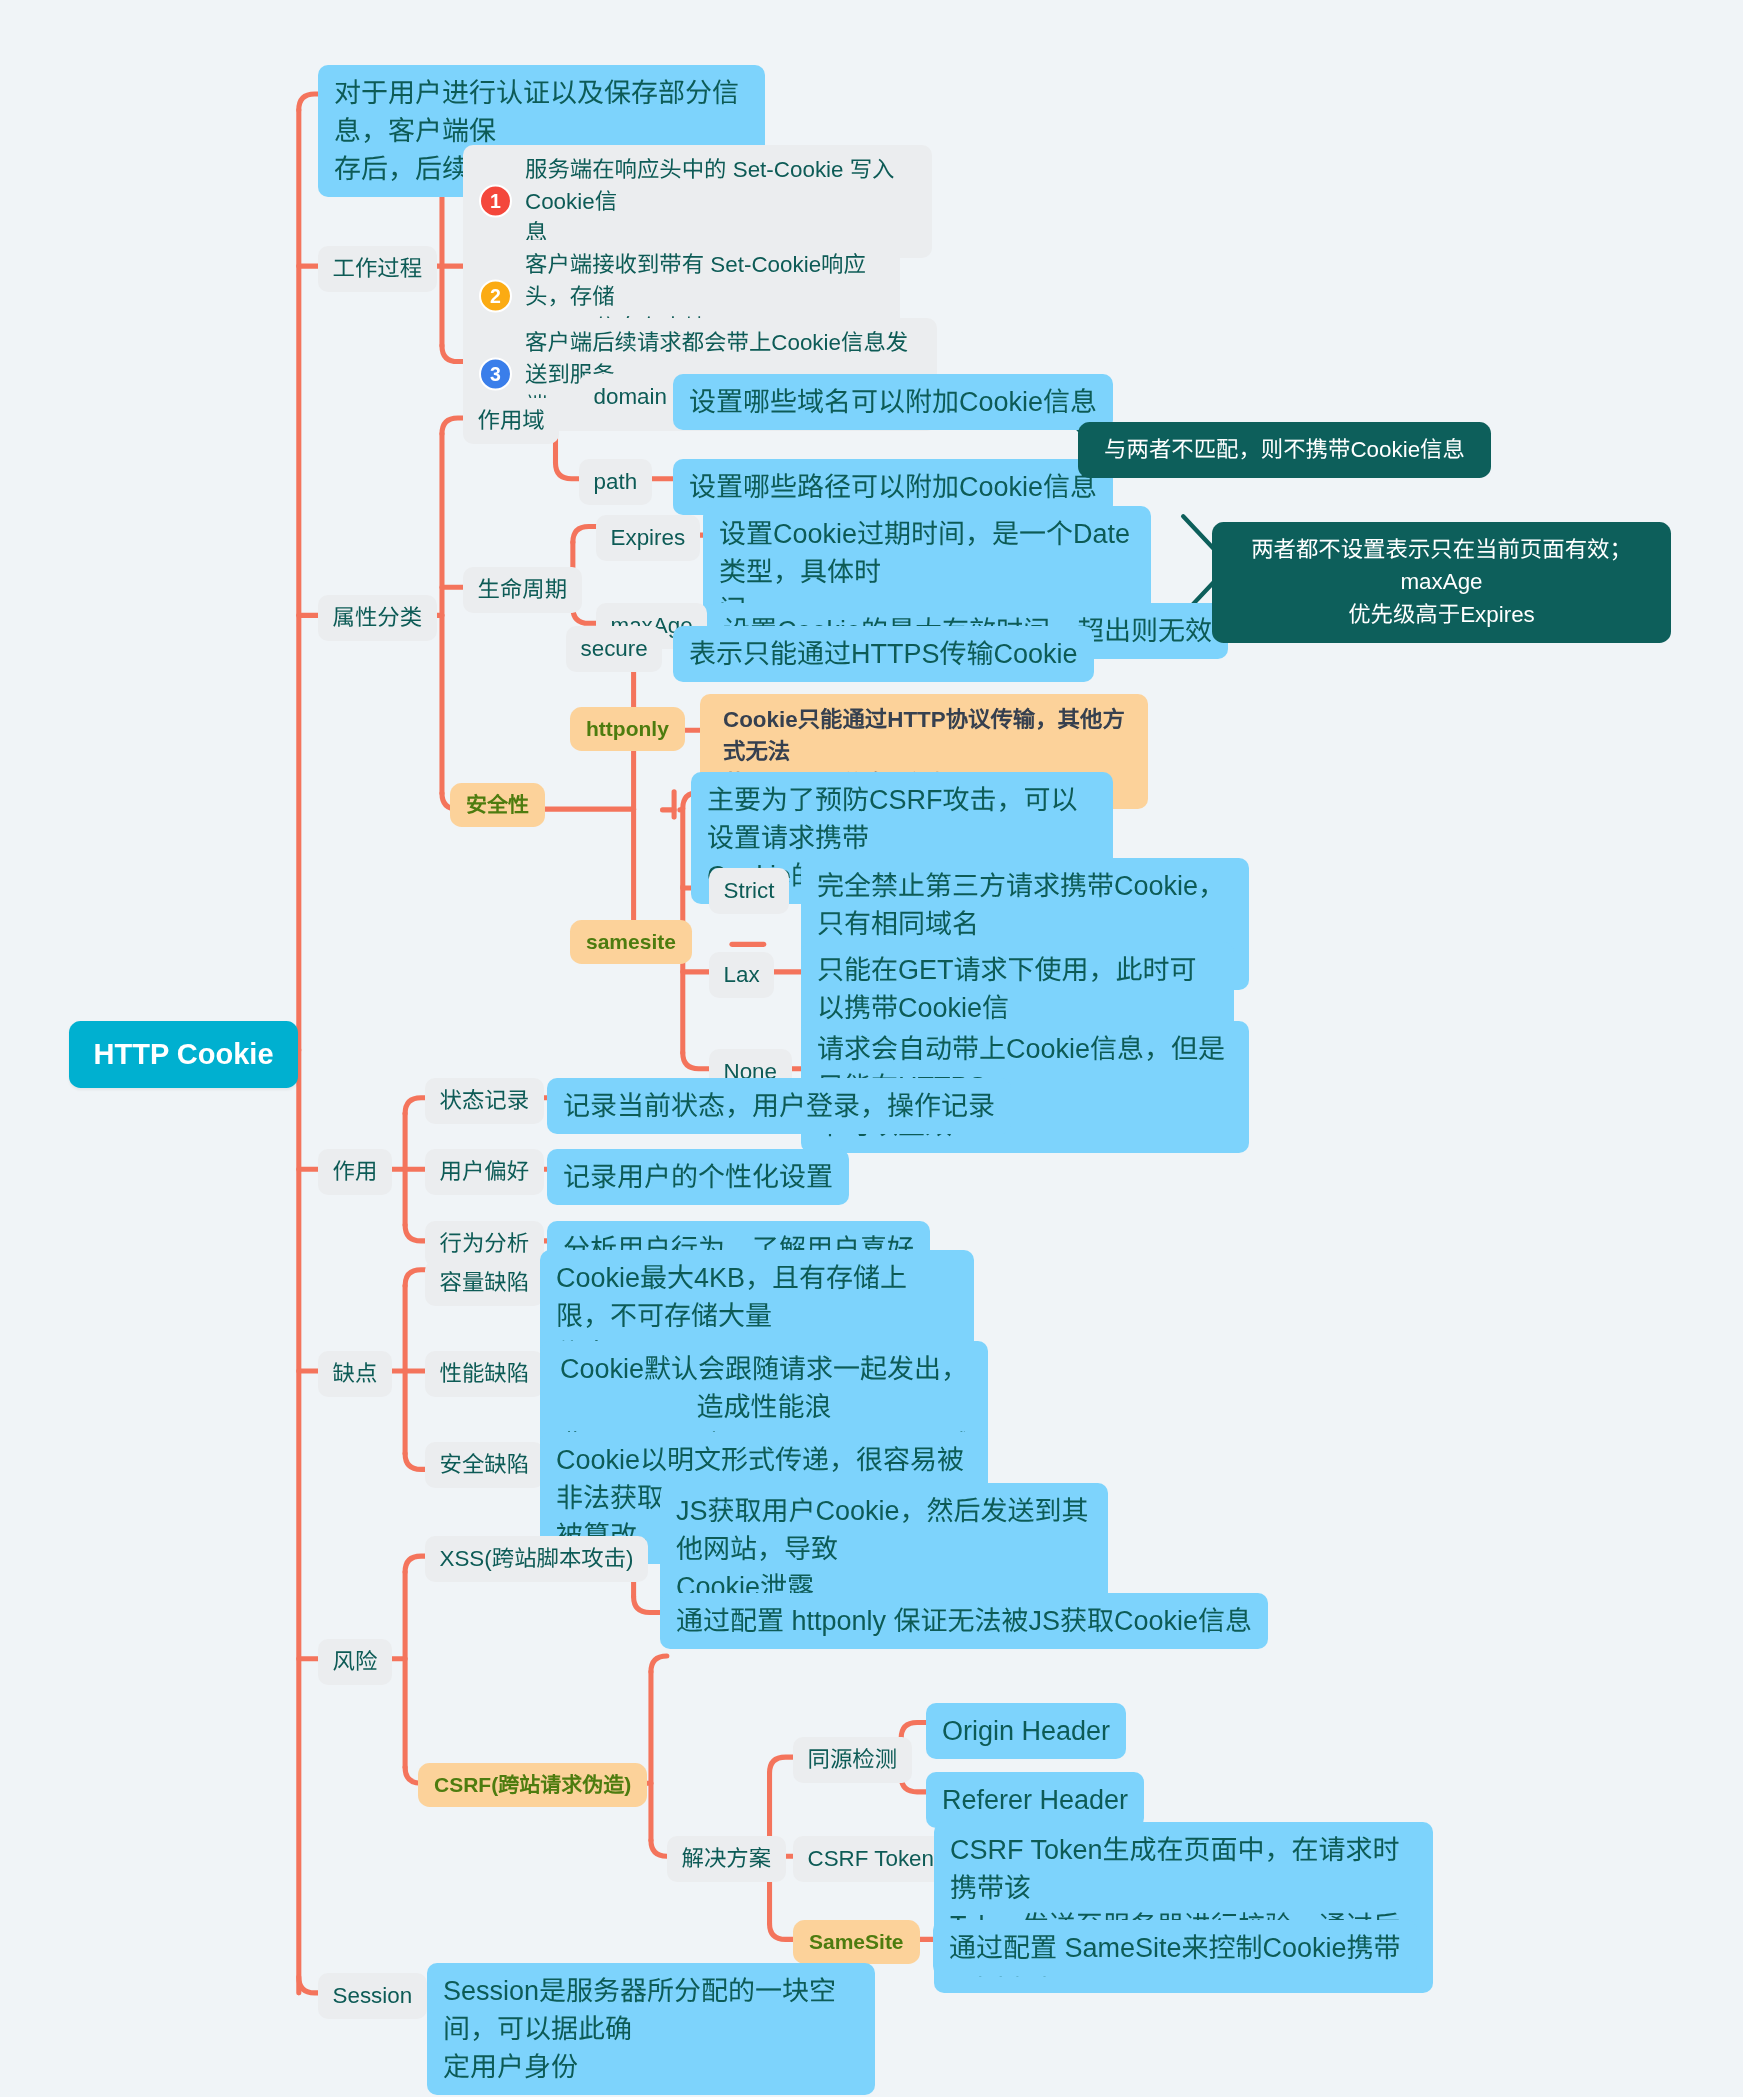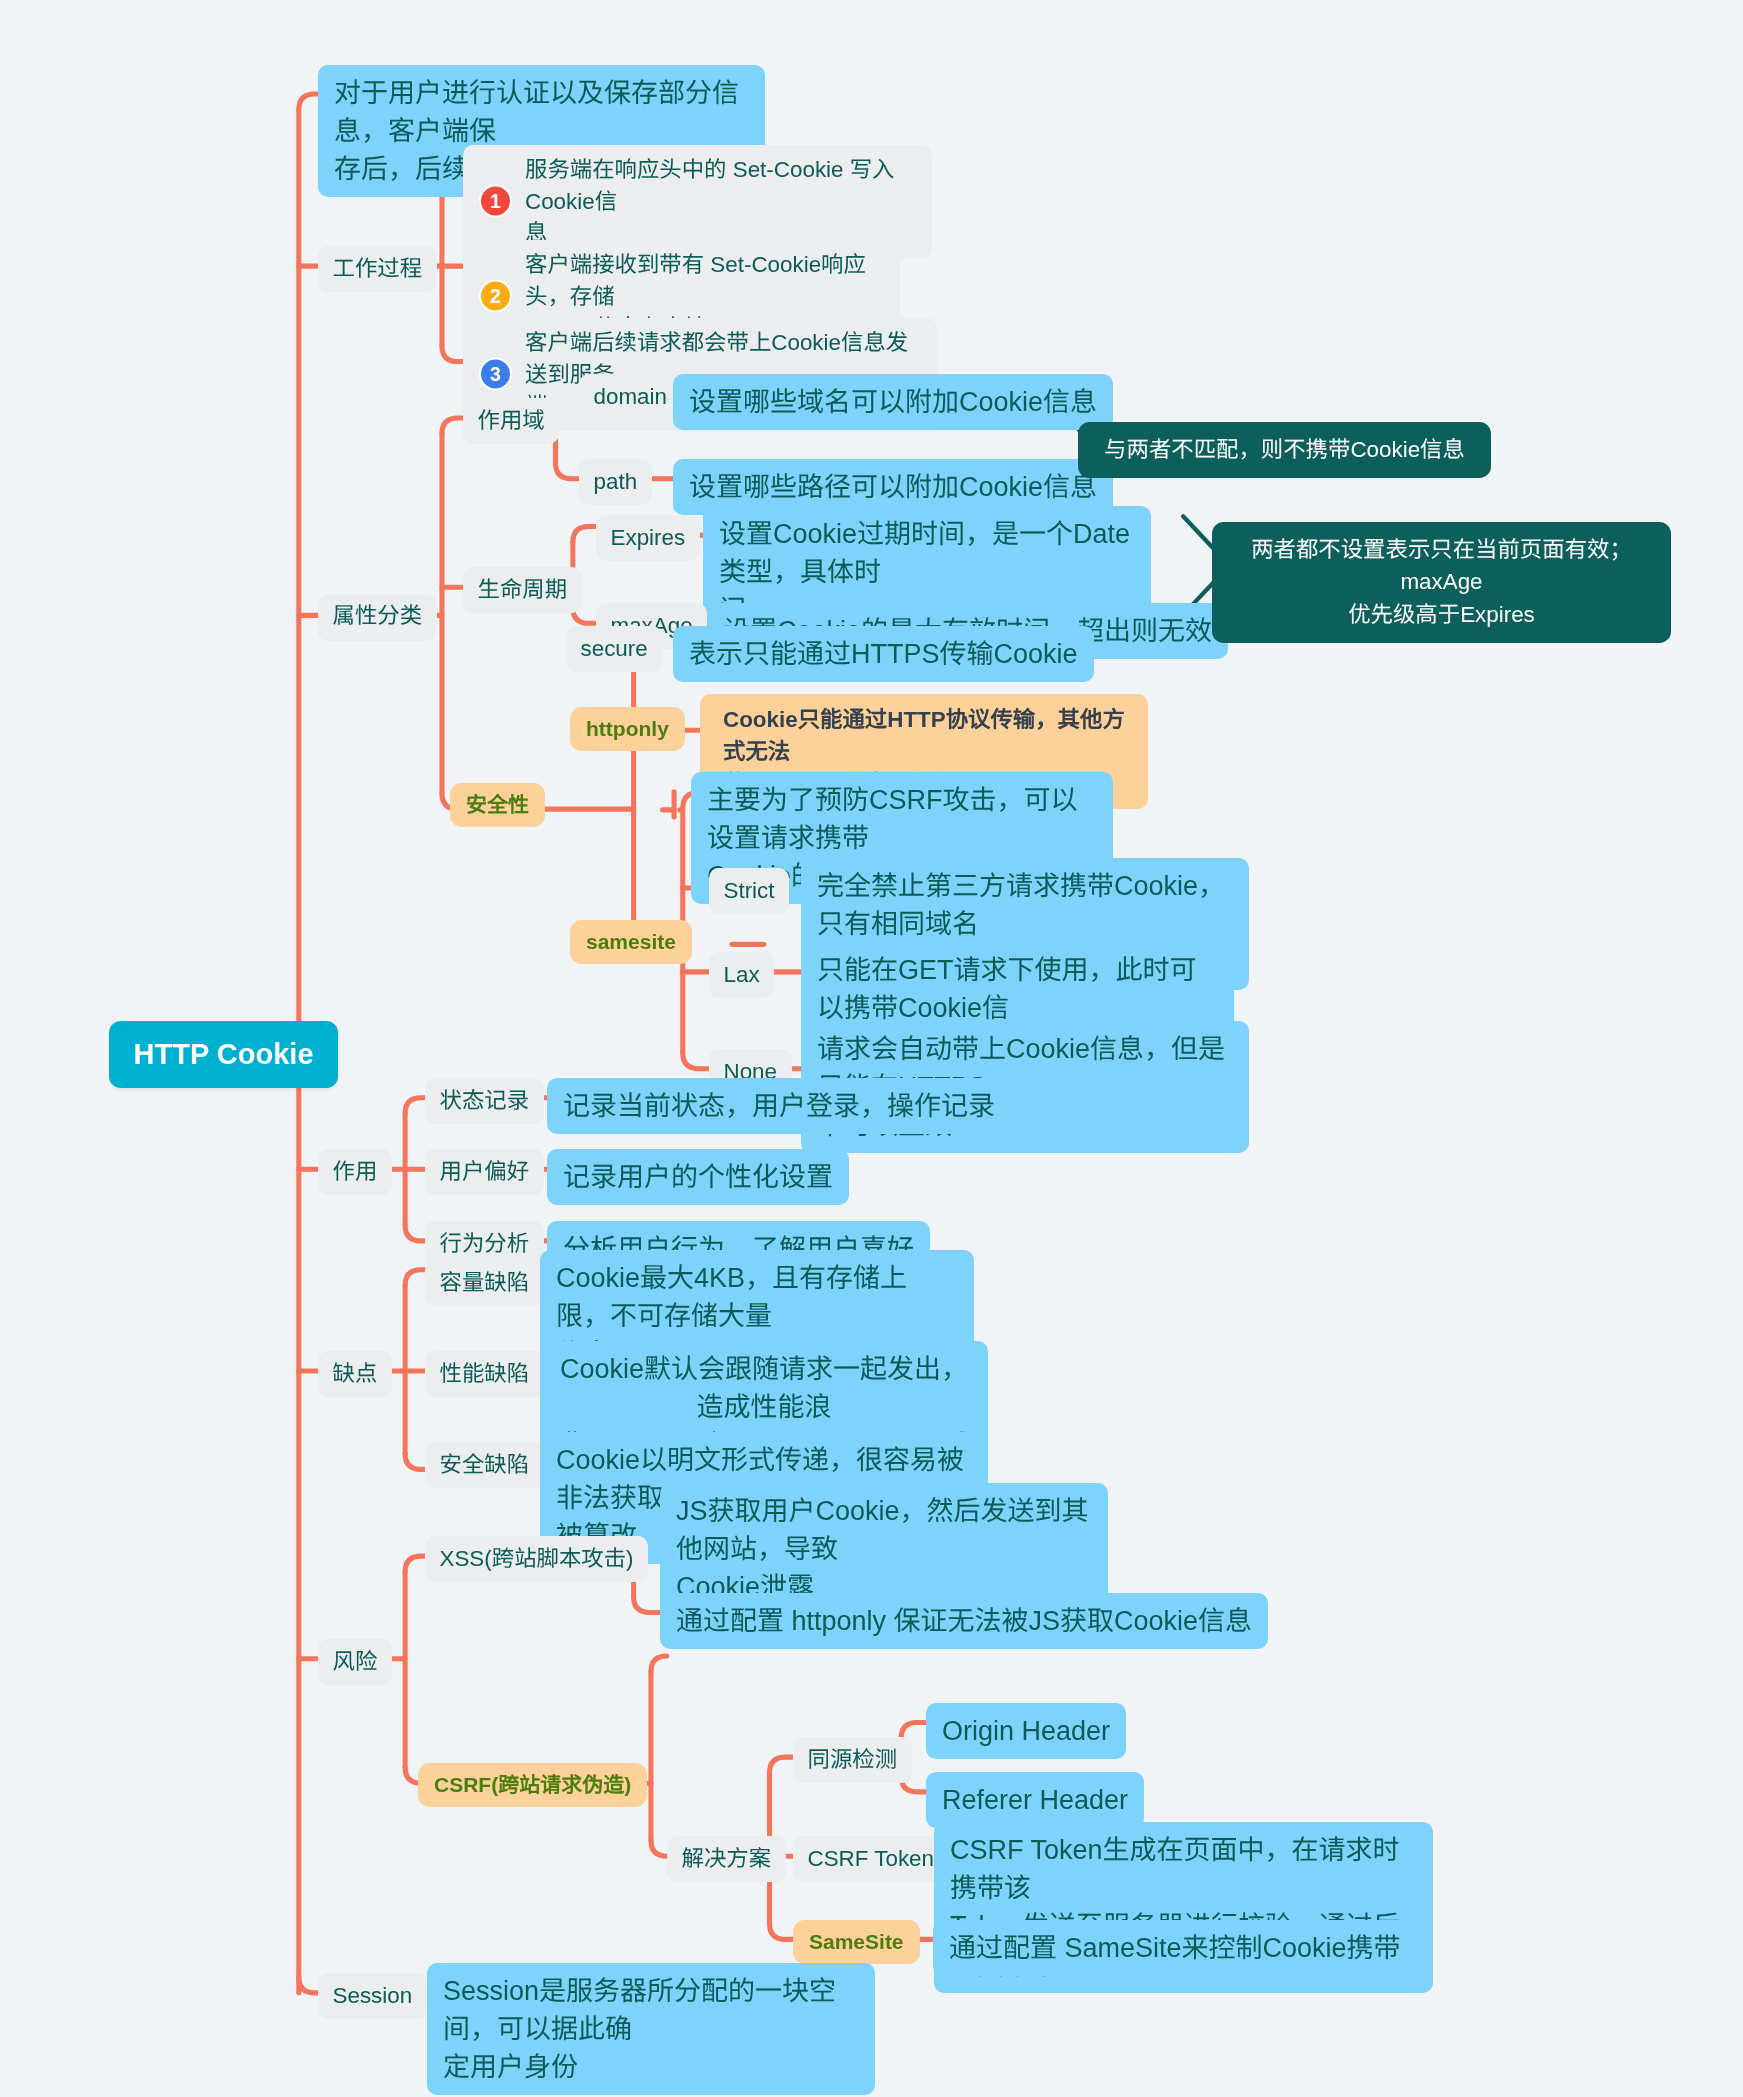--- a/index.html
+++ b/index.html
@@ -226,21 +226,21 @@
 
       <path d="M548 2756 L590 2756"></path>
     </g>
 
     <g fill="none" stroke="#0d5f5b" stroke-width="6" stroke-linecap="round" stroke-linejoin="round">
       <path d="M1452 552 L1516 620 L1452 690"></path>
       <path d="M1636 714 L1700 782 L1636 850"></path>
     </g>
   </svg>
 
-  <div class="node root" style="left:69px;top:1021px;margin-left:40px;">HTTP Cookie</div>
+  <div class="node root" style="left:69px;top:1021px;">HTTP Cookie</div>
 
   <div class="node leaf" style="left:318px;top:65px;width:447px;">对于用户进行认证以及保存部分信息，客户端保
 存后，后续请求就会携带该值</div>
 
   <div class="node chip" style="left:318px;top:246px;">工作过程</div>
 
   <div class="node step" style="left:463px;top:145px;width:469px;">
     <span class="badge b1">1</span>
     <span>服务端在响应头中的 Set-Cookie 写入Cookie信
 息</span>
@@ -249,21 +249,21 @@
     <span class="badge b2">2</span>
     <span>客户端接收到带有 Set-Cookie响应头，存储
 Cookie信息在本地</span>
   </div>
   <div class="node step" style="left:463px;top:318px;width:474px;">
     <span class="badge b3">3</span>
     <span>客户端后续请求都会带上Cookie信息发送到服务
 端</span>
   </div>
 
-  <div class="node chip" style="left:318px;top:595px;font-family:Liberation Mono, monospace;">属性分类</div>
+  <div class="node chip" style="left:318px;top:595px;">属性分类</div>
 
   <div class="node chip" style="left:463px;top:398px;">作用域</div>
   <div class="node chip" style="left:579px;top:374px;">domain</div>
   <div class="node leaf" style="left:673px;top:374px;">设置哪些域名可以附加Cookie信息</div>
   <div class="node chip" style="left:579px;top:459px;">path</div>
   <div class="node leaf" style="left:673px;top:459px;">设置哪些路径可以附加Cookie信息</div>
   <div class="node callout" style="left:1078px;top:422px;width:413px;">与两者不匹配，则不携带Cookie信息</div>
 
   <div class="node chip" style="left:463px;top:567px;">生命周期</div>
   <div class="node chip" style="left:596px;top:515px;">Expires</div>

